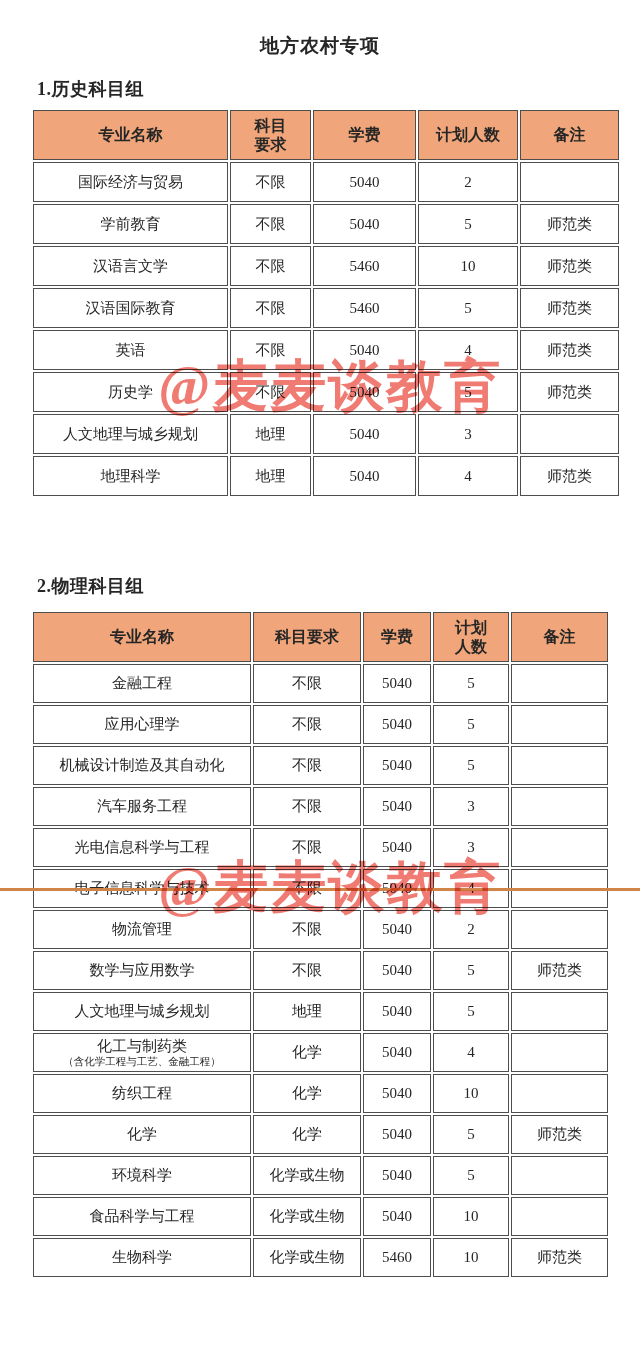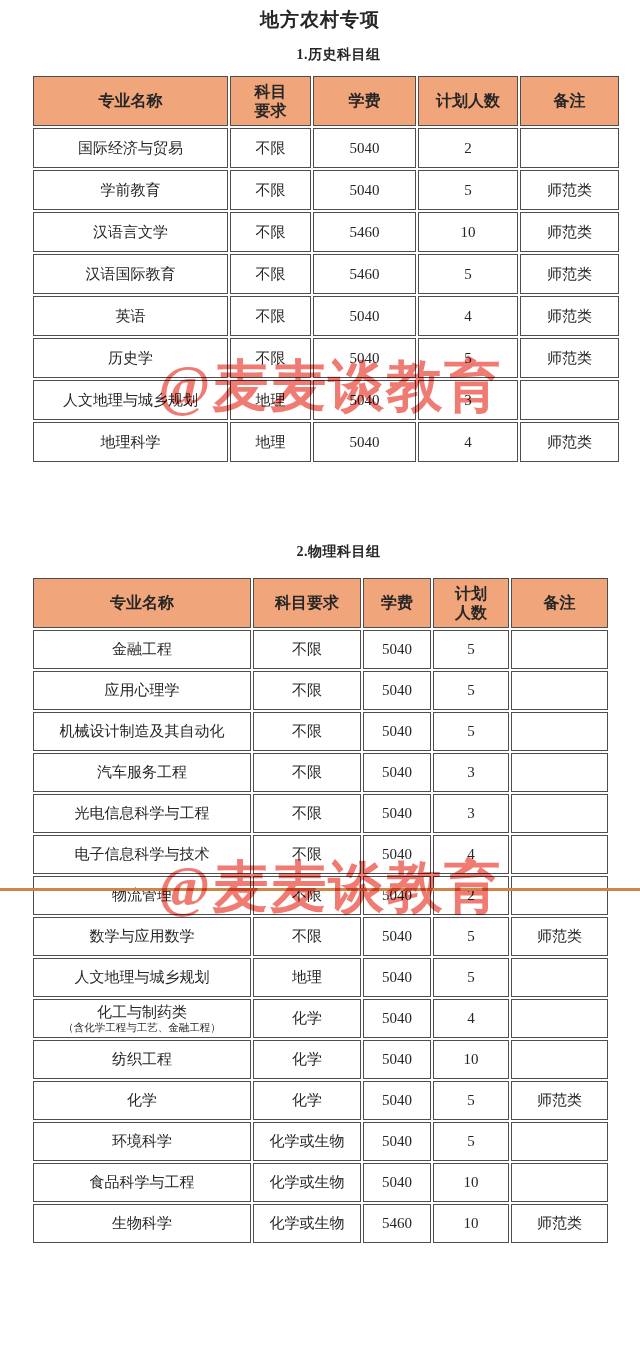--- a/index.html
+++ b/index.html
@@ -11,26 +11,26 @@
   }
   html,body{margin:0;padding:0;}
   body{
     width:640px;height:1360px;background:#ffffff;
     font-family:"Liberation Serif","DejaVu Serif",serif;
     color:var(--text-color);
     position:relative;overflow:hidden;
   }
   .page{position:relative;width:640px;height:1360px;}
   .doc-title{
-    padding-top:7px;text-align:center;
+    padding-top:33px;text-align:center;
     font-size:19px;font-weight:bold;letter-spacing:1px;line-height:26px;
   }
   .section-label{
-    margin:12px 0 0 37px;
-    font-size:14px;font-weight:bold;letter-spacing:0.5px;line-height:20px;text-align:center;
+    margin:20px 0 0 37px;
+    font-size:18px;font-weight:bold;letter-spacing:0.5px;line-height:20px;
   }
   .section-label.second{margin-top:78px;}
   table{
     border-collapse:separate;border-spacing:2px;table-layout:fixed;
     margin:9px 0 0 31px;
   }
   table.second{margin-top:14px;}
   th,td{
     border:1px solid var(--border-color);
     text-align:center;vertical-align:middle;

